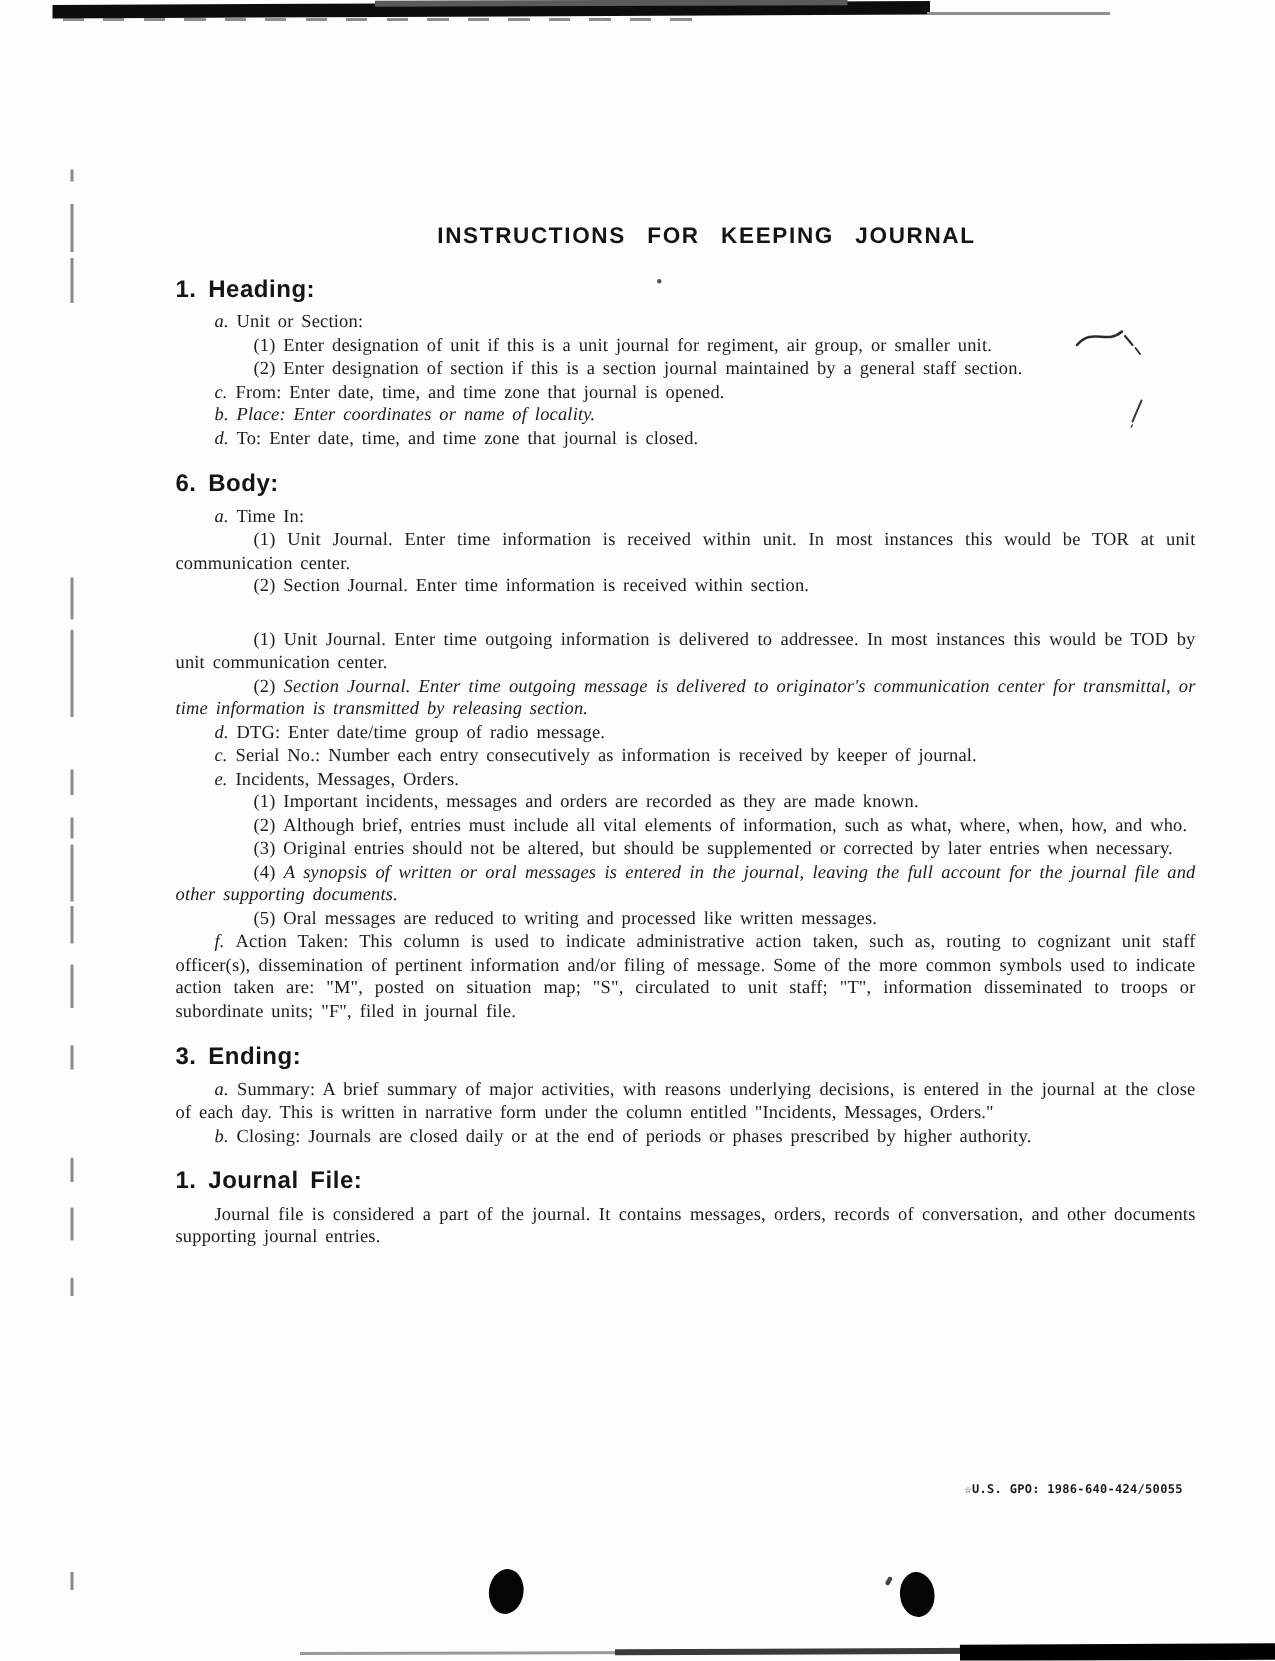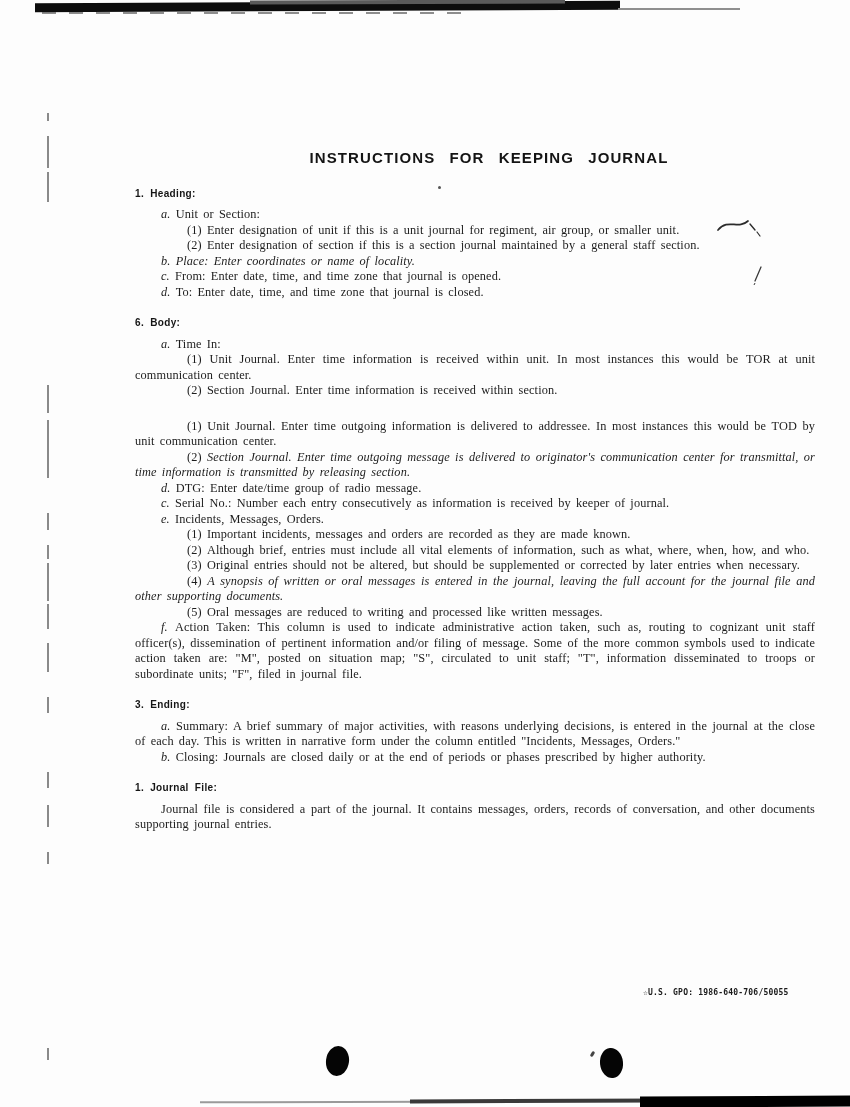--- a/index.html
+++ b/index.html
@@ -20,33 +20,33 @@
   .punch{position:absolute;width:23px;height:30px;background:#050505;border-radius:50%;}
   .punch.p1{left:326px;top:1046px;transform:rotate(8deg);}
   .punch.p2{left:600px;top:1048px;transform:rotate(-6deg);}
   .punch-tick{position:absolute;left:591px;top:1051px;width:3px;height:6px;background:#444;transform:rotate(30deg);border-radius:2px;}
   .tick{position:absolute;left:47px;width:2px;background:#8a8a8a;}
   .dot-under-title{position:absolute;left:438px;top:186px;width:3px;height:3px;background:#555;border-radius:50%;}
   .pen-squiggle{position:absolute;left:716px;top:216px;}
   .pen-slash{position:absolute;left:752px;top:264px;}
   
   .doc{
-    position:absolute;left:135px;top:150px;width:680px;
+    position:absolute;left:117px;top:150px;width:680px;
     font-size:12.3px;line-height:15.5px;letter-spacing:.12px;word-spacing:2px;
     text-align:justify;
   }
   .doc-title{
     font-family:"Liberation Sans", sans-serif;font-weight:bold;
     font-size:15px;letter-spacing:1.1px;word-spacing:9px;
     text-align:center;transform:translateX(14px);
     margin:0 0 20px 0;color:#141414;
   }
   .sec-h{
     font-family:"Liberation Sans", sans-serif;font-weight:bold;
-    font-size:10px;letter-spacing:.35px;word-spacing:3px;
+    font-size:16px;letter-spacing:.35px;word-spacing:3px;
     margin:15px 0 6px 0;color:#151515;text-align:left;
   }
   .para{margin:0;}
   .para.lvl-a{text-indent:26px;}
   .para.lvl-num{text-indent:52px;}
   .para.gap-top{margin-top:20px;}
   .para.it{font-style:italic;}
   .mk{font-style:italic;}
   .para.lvl-num .mk{font-style:normal;}
   .gpo{
@@ -91,22 +91,22 @@
   <path d="M3,19 l-1,2" stroke="#3a3a3a" stroke-width="1" fill="none"></path>
 </svg>
 
 <div class="doc">
   <h1 class="doc-title">INSTRUCTIONS FOR KEEPING JOURNAL</h1>
   <div>
       <h2 class="sec-h">1. Heading:</h2>
       <p class="para lvl-a"><span class="mk">a.</span>&nbsp;Unit or Section:</p>
       <p class="para lvl-num"><span class="mk">(1)</span>&nbsp;Enter designation of unit if this is a unit journal for regiment, air group, or smaller unit.</p>
       <p class="para lvl-num"><span class="mk">(2)</span>&nbsp;Enter designation of section if this is a section journal maintained by a general staff section.</p>
+      <p class="para lvl-a"><span class="mk">c.</span>&nbsp;From: Enter date, time, and time zone that journal is opened.</p>
       <p class="para lvl-a it"><span class="mk">b.</span>&nbsp;Place: Enter coordinates or name of locality.</p>
-      <p class="para lvl-a"><span class="mk">c.</span>&nbsp;From: Enter date, time, and time zone that journal is opened.</p>
       <p class="para lvl-a"><span class="mk">d.</span>&nbsp;To: Enter date, time, and time zone that journal is closed.</p>
       <h2 class="sec-h">6. Body:</h2>
       <p class="para lvl-a"><span class="mk">a.</span>&nbsp;Time In:</p>
       <p class="para lvl-num"><span class="mk">(1)</span>&nbsp;Unit Journal.  Enter time information is received within unit.  In most instances this would be TOR at unit communication center.</p>
       <p class="para lvl-num"><span class="mk">(2)</span>&nbsp;Section Journal.  Enter time information is received within section.</p>
       <p class="para lvl-num gap-top"><span class="mk">(1)</span>&nbsp;Unit Journal.  Enter time outgoing information is delivered to addressee.  In most instances this would be TOD by unit communication center.</p>
       <p class="para lvl-num it"><span class="mk">(2)</span>&nbsp;Section Journal.  Enter time outgoing message is delivered to originator's communication center for transmittal, or time information is transmitted by releasing section.</p>
       <p class="para lvl-a"><span class="mk">d.</span>&nbsp;DTG: Enter date/time group of radio message.</p>
       <p class="para lvl-a"><span class="mk">c.</span>&nbsp;Serial No.: Number each entry consecutively as information is received by keeper of journal.</p>
       <p class="para lvl-a"><span class="mk">e.</span>&nbsp;Incidents, Messages, Orders.</p>
@@ -117,20 +117,20 @@
       <p class="para lvl-num"><span class="mk">(5)</span>&nbsp;Oral messages are reduced to writing and processed like written messages.</p>
       <p class="para lvl-a"><span class="mk">f.</span>&nbsp;Action Taken: This column is used to indicate administrative action taken, such as, routing to cognizant unit staff officer(s), dissemination of pertinent information and/or filing of message.  Some of the more common symbols used to indicate action taken are: "M", posted on situation map; "S", circulated to unit staff; "T", information disseminated to troops or subordinate units; "F", filed in journal file.</p>
       <h2 class="sec-h">3. Ending:</h2>
       <p class="para lvl-a"><span class="mk">a.</span>&nbsp;Summary: A brief summary of major activities, with reasons underlying decisions, is entered in the journal at the close of each day.  This is written in narrative form under the column entitled "Incidents, Messages, Orders."</p>
       <p class="para lvl-a"><span class="mk">b.</span>&nbsp;Closing: Journals are closed daily or at the end of periods or phases prescribed by higher authority.</p>
       <h2 class="sec-h">1. Journal File:</h2>
       <p class="para lvl-a">Journal file is considered a part of the journal.  It contains messages, orders, records of conversation, and other documents supporting journal entries.</p>
     </div>
 </div>
 
-<div class="gpo">☆U.S. GPO: 1986-640-706/50055</div>
+<div class="gpo">☆U.S. GPO: 1986-640-424/50055</div>
 
 <div class="punch p1"></div>
 <div class="punch p2"></div>
 <div class="punch-tick"></div>
 <div class="bl-seg1"></div>
 <div class="bl-seg2"></div>
 <div class="bl-seg3"></div>
 
 </body></html>

